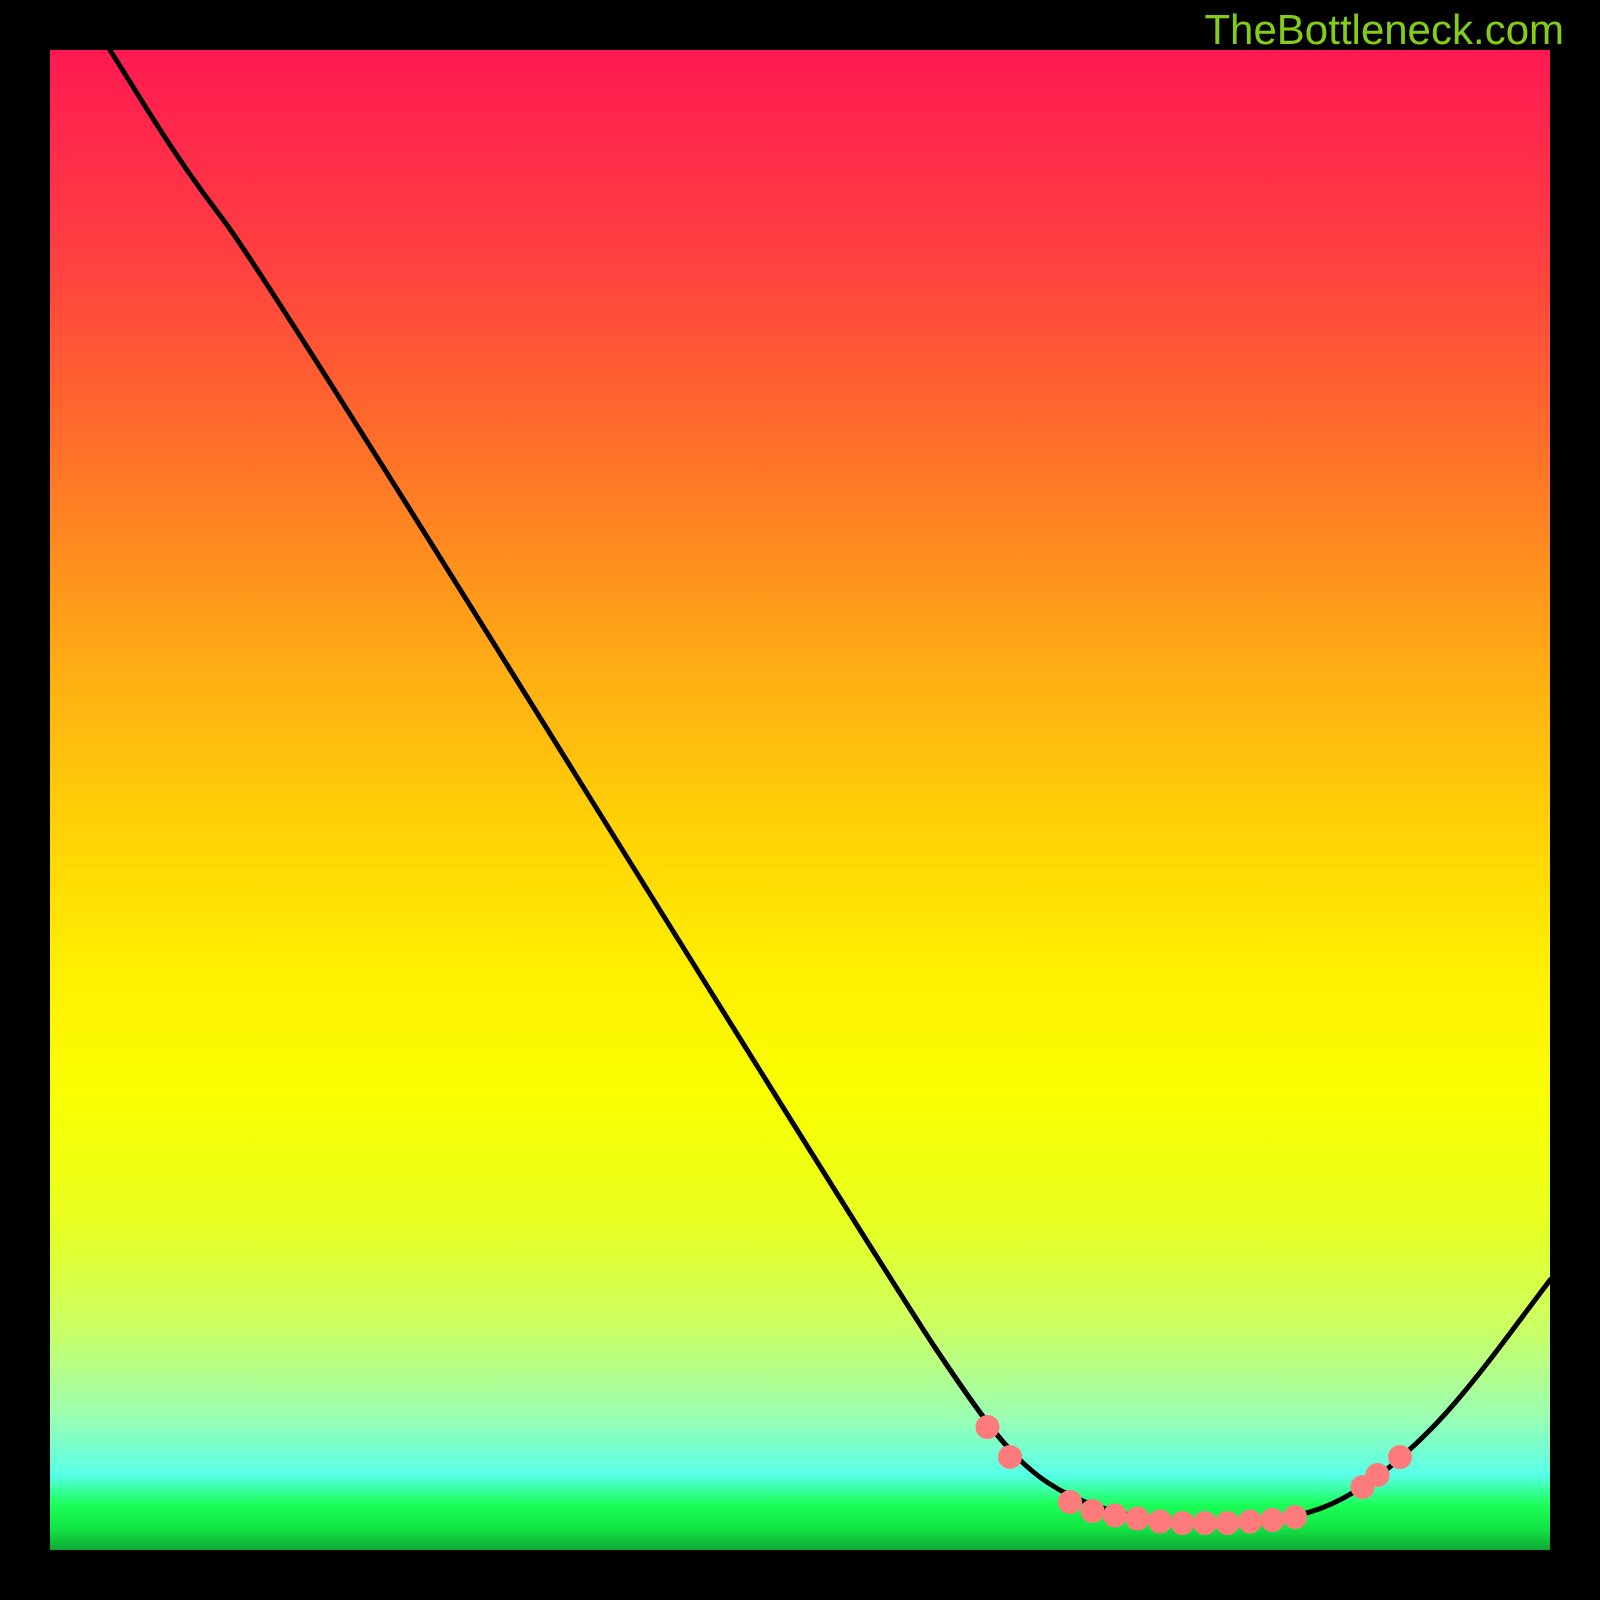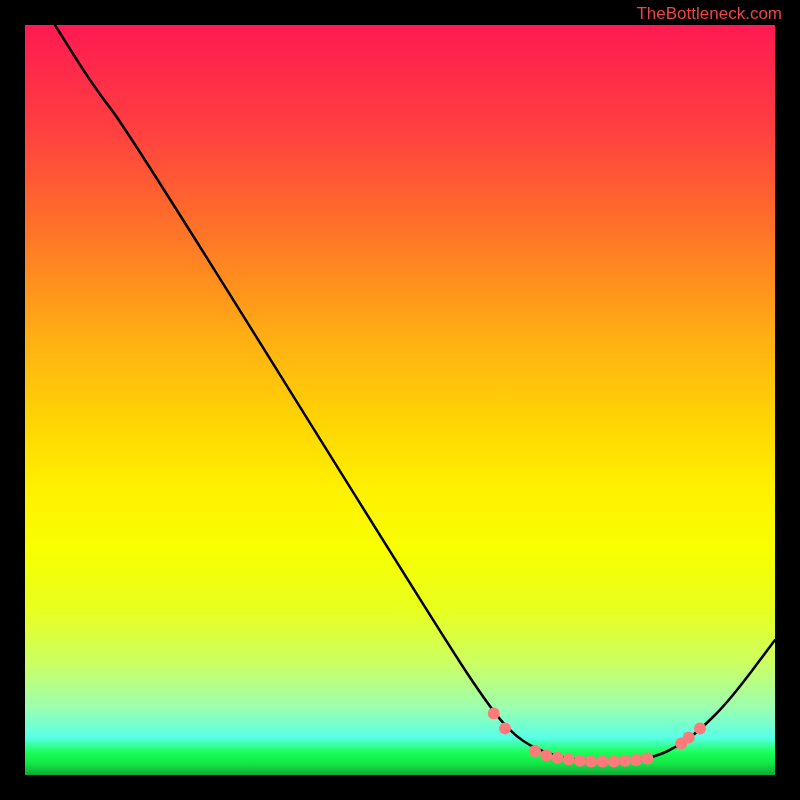--- a/index.html
+++ b/index.html
@@ -7,22 +7,22 @@
     width: 800px;
     height: 800px;
     background: #000;
     position: relative;
     font-family: Arial, sans-serif;
   }
   .watermark {
     position: absolute;
     top: 4px;
     right: 18px;
-    color: #ef4444;
-    font-size: 17px;
+    color: #84cc16;
+    font-size: 21px;
     font-weight: 500;
     z-index: 10;
   }
   .frame {
     position: absolute;
     top: 0;
     left: 0;
     width: 800px;
     height: 800px;
     background: #000;

